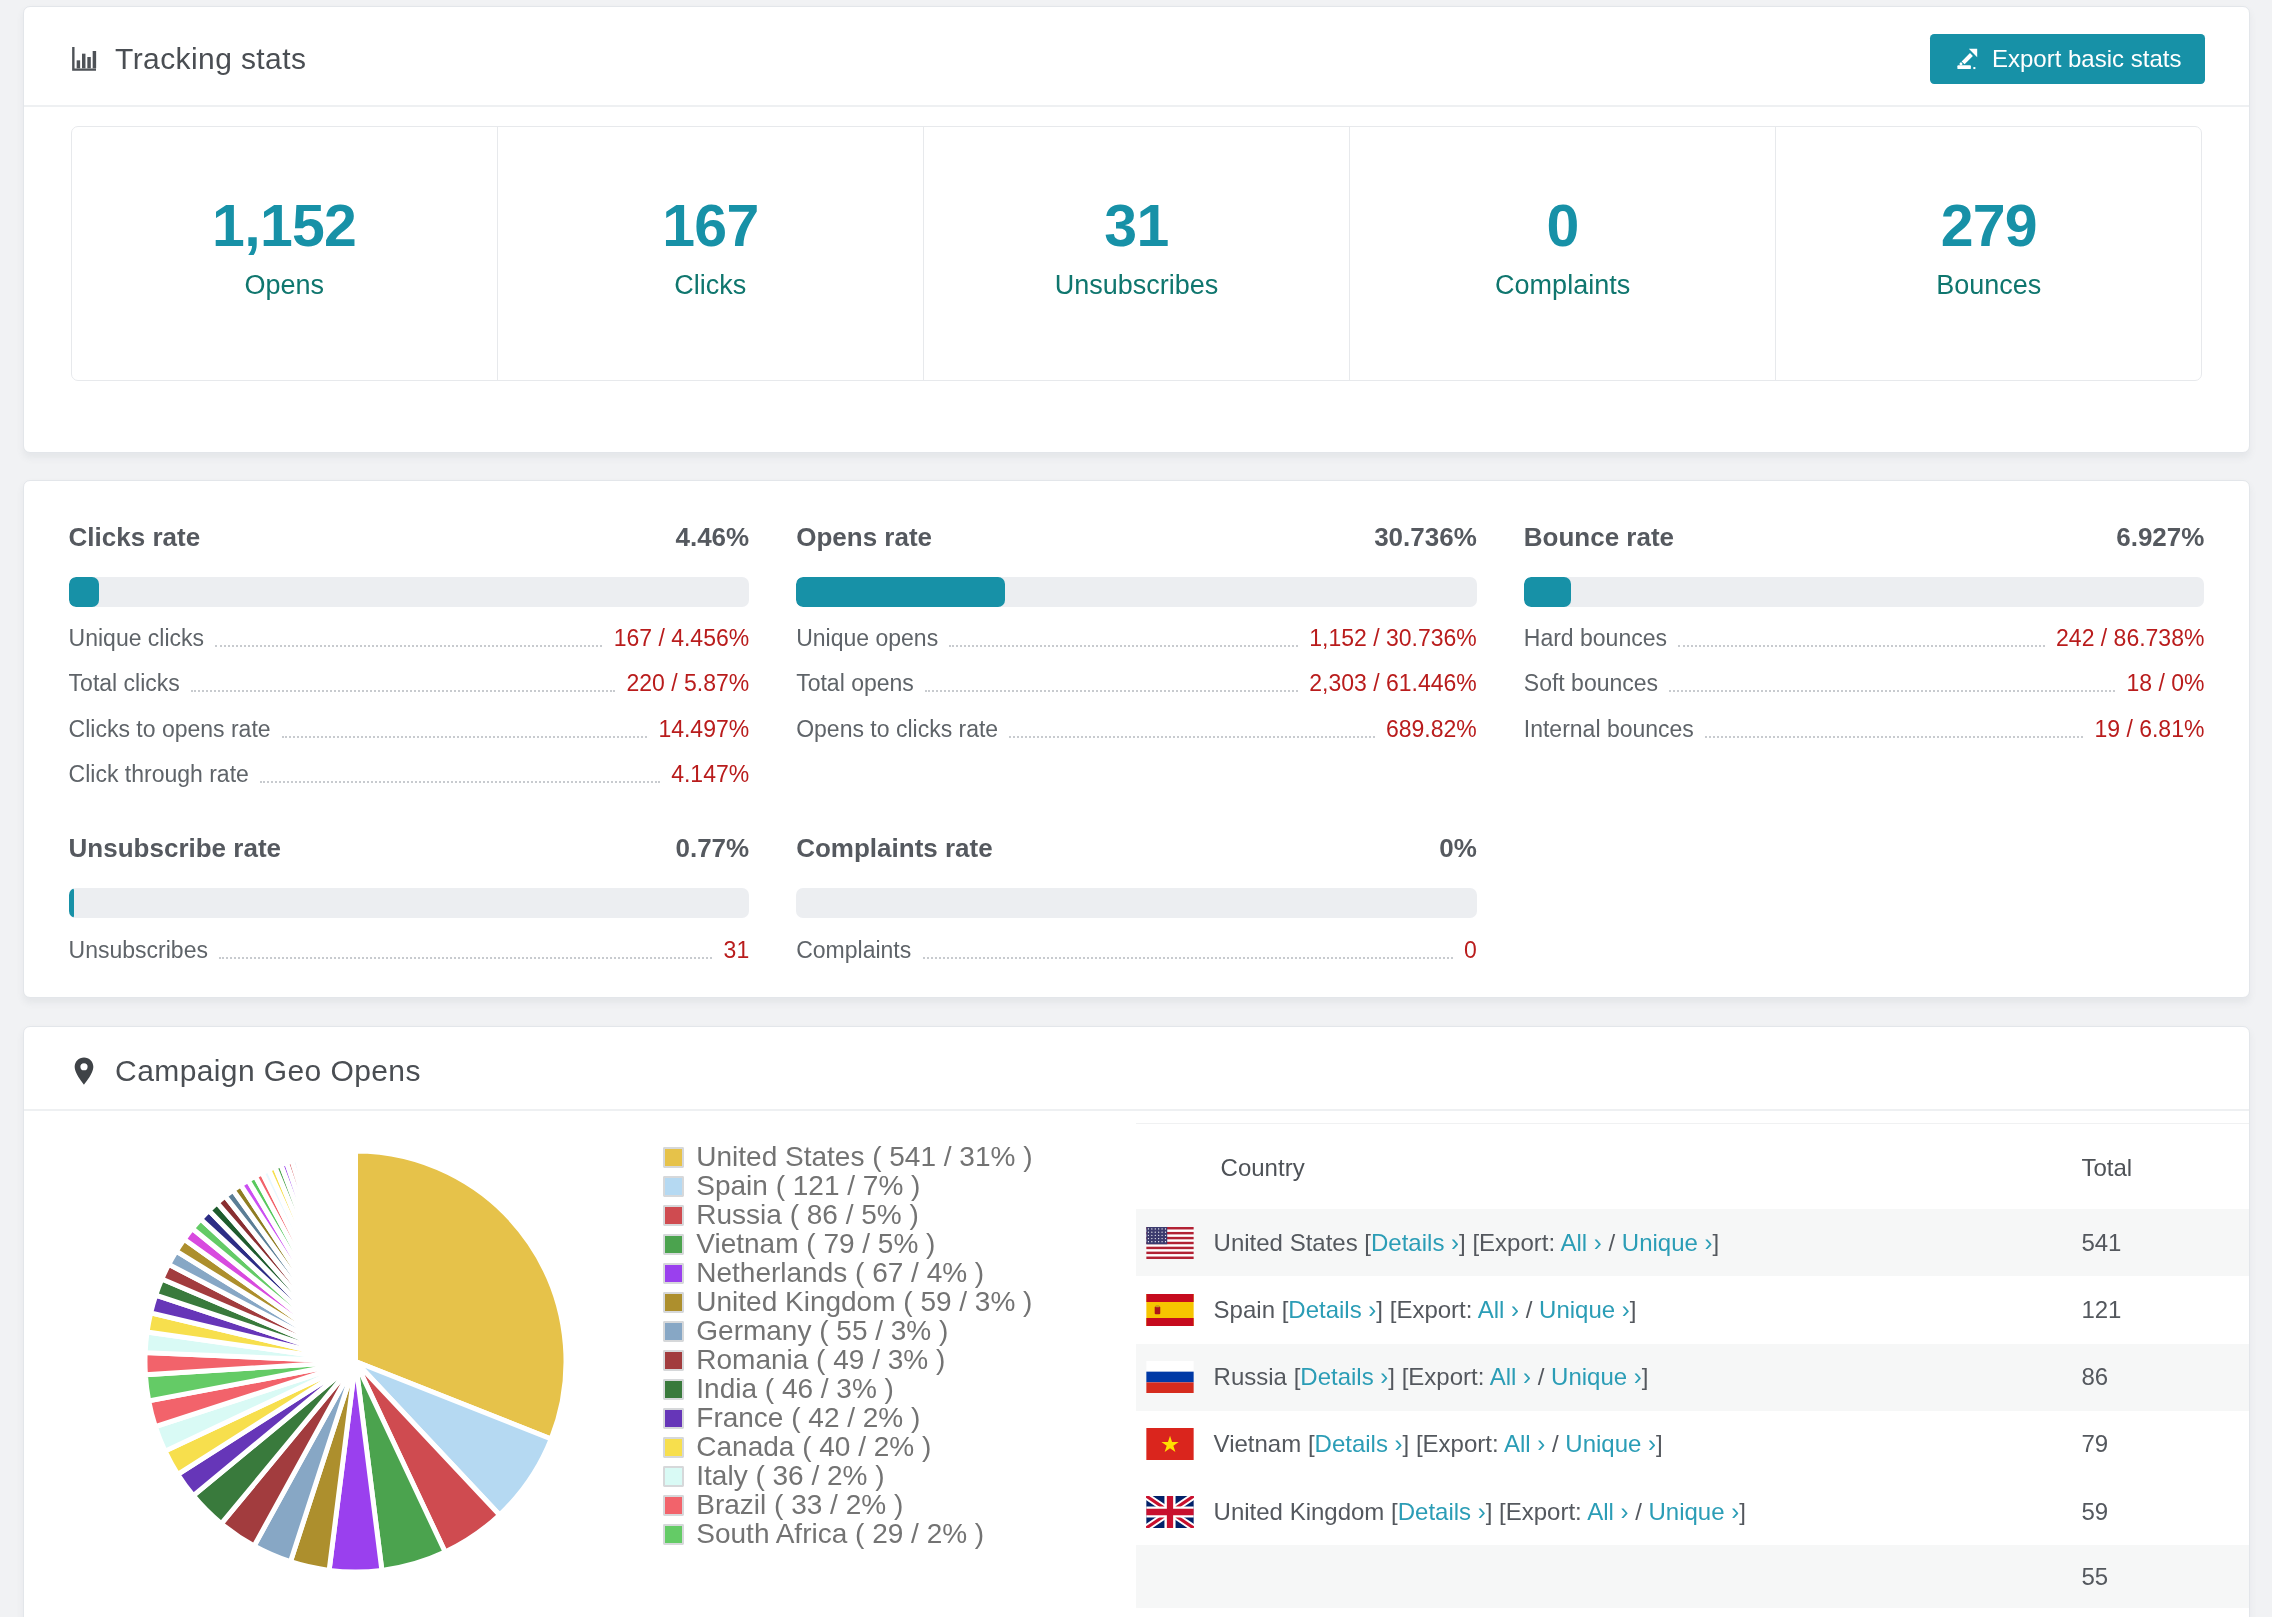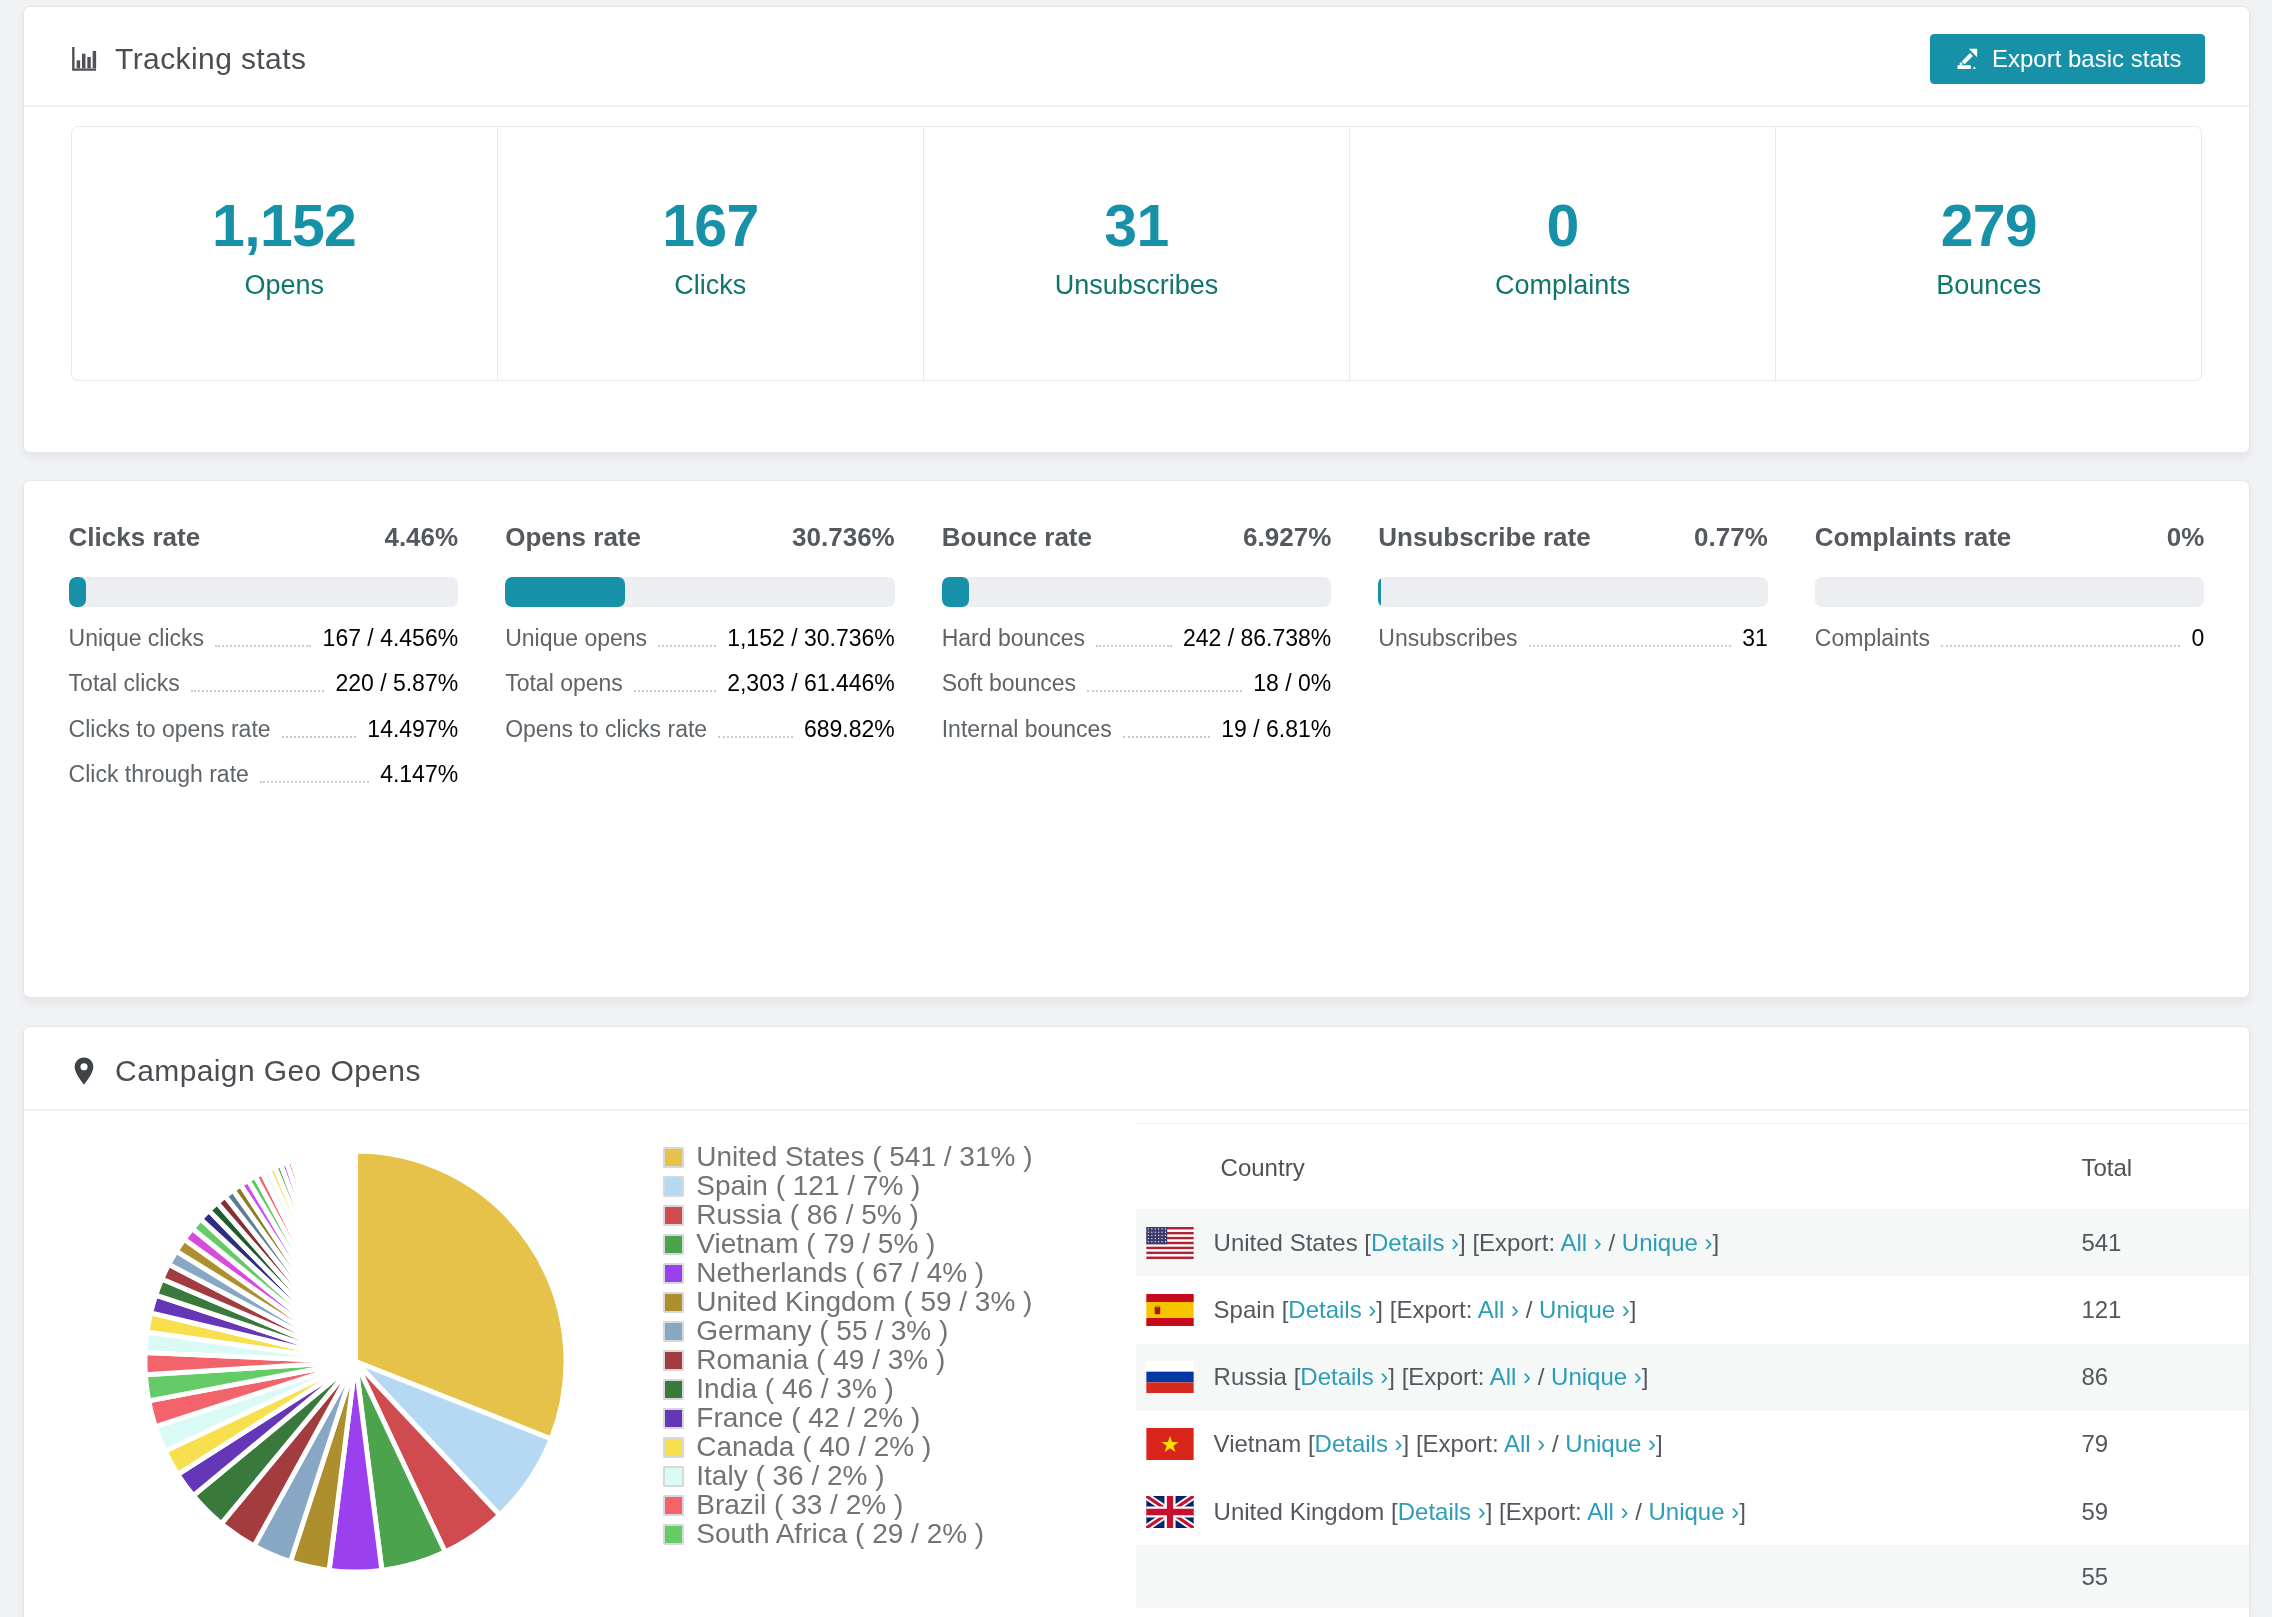--- a/index.html
+++ b/index.html
@@ -44,38 +44,38 @@
     padding:65px 0 79px;
     border-right:1.4px solid #e7e9ec;
   }
   .stat-box:last-child { border-right:none; }
   .stat-value { font-size:59px; font-weight:bold; color:#1791a7; letter-spacing:-0.7px; }
   .stat-label { font-size:27px; color:#0f766e; margin-top:10px; }
   
   .rates-card { margin-top:27px; height:518px; }
   .rates-grid {
     display:grid;
-    grid-template-columns:repeat(5,1fr);
+    grid-template-columns:repeat(3,1fr);
     column-gap:47px; row-gap:45px;
     padding:41px 45px;
   }
   .rate-head { display:flex; justify-content:space-between; align-items:baseline; }
   .rate-title { font-size:26px; font-weight:bold; color:#55595f; }
   .rate-value { font-size:26px; font-weight:bold; color:#55595f; }
   .bar-track {
     margin-top:24px; height:30px;
     background:#eceef1; border-radius:7px;
     overflow:hidden; position:relative;
   }
   .bar-fill { position:absolute; left:0; top:0; bottom:0; background:#1791a7; border-radius:7px; }
   .rate-rows { margin-top:10px; }
   .rate-row { display:flex; align-items:flex-end; margin-top:18.4px; font-size:23px; }
   .rate-row .lbl { color:#5f6469; white-space:nowrap; }
   .rate-row .leader { flex:1 1 auto; border-bottom:2.1px dotted #c8cbcf; margin:0 11.3px 5px; min-width:28px; }
-  .rate-row .val { color:#000000; white-space:nowrap; }
+  .rate-row .val { color:#b91c1c; white-space:nowrap; }
   
   .geo-card { margin-top:28px; height:615px; }
   .geo-content { display:flex; align-items:flex-start; padding:0 0 0 109px; }
   .pie-wrap { width:445px; flex:0 0 auto; margin-top:28px; }
   .legend { list-style:none; margin:32px 0 0 85px; width:367px; flex:0 0 auto; }
   .legend li { display:flex; align-items:center; gap:12.7px; height:29px; }
   .legend .swatch {
     width:21px; height:21px; flex:0 0 auto;
     border:2.1px solid #d6d8da; border-radius:1.4px;
   }

